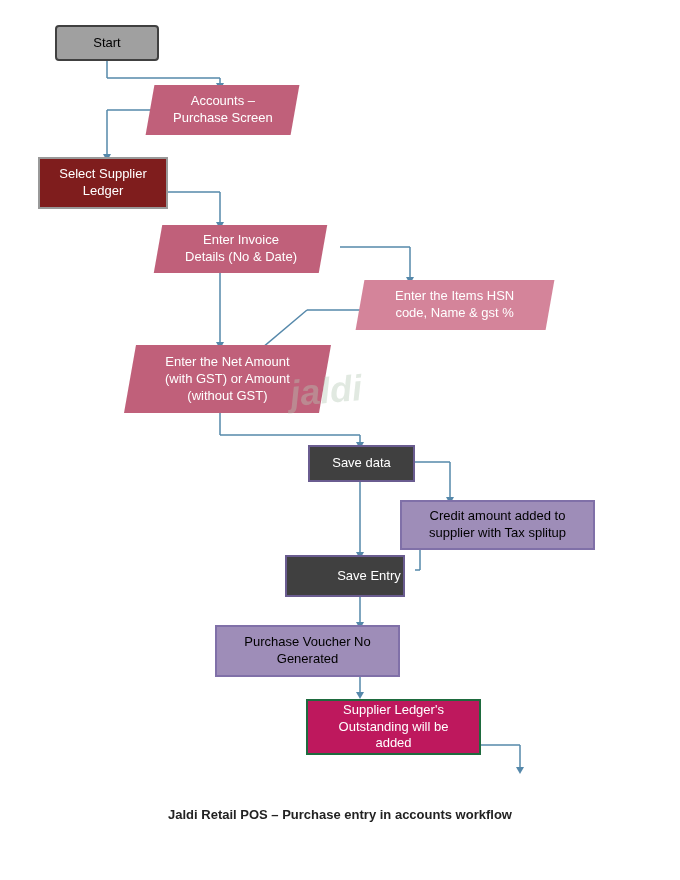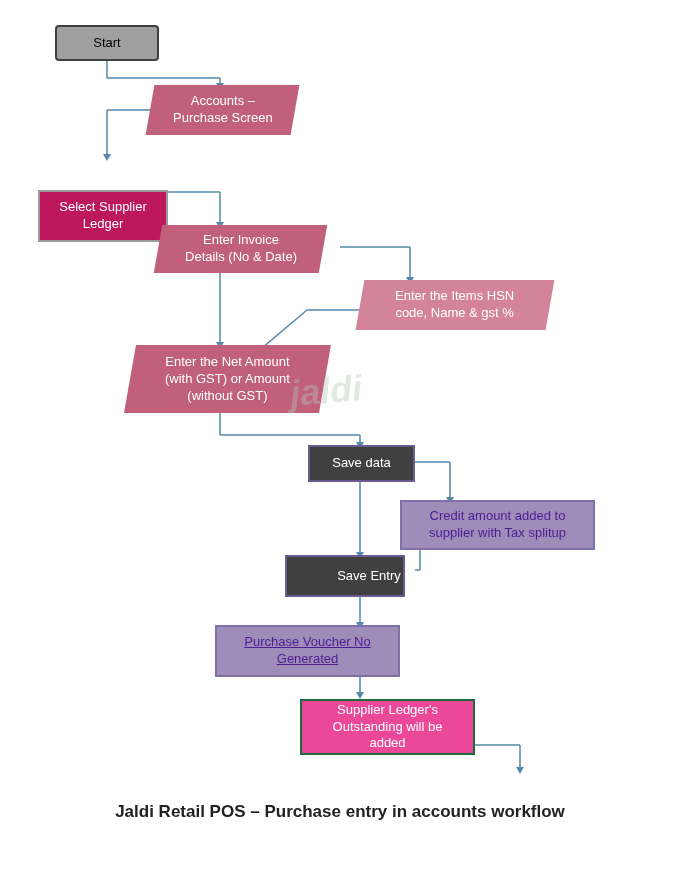--- a/index.html
+++ b/index.html
@@ -47,23 +47,23 @@
     .parallelogram span {
       transform: skewX(10deg);
       display: block;
     }
 
     
     .gray-bg { background: #a0a0a0; color: #000; }
     .pink-bg { background: #c0607a; color: #fff; }
     .light-pink-bg { background: #d4849a; color: #fff; }
     .purple-bg { background: #404040; color: #fff; }
-    .light-purple-bg { background: #9e8db8; color: #4c1d95; }
-    .green-bg { background: #ec4899; color: #fff; }
-    .mauve-bg { background: #be185d; color: #fff; margin-top: 33px; }
+    .light-purple-bg { background: #9e8db8; color: #000000; }
+    .green-bg { background: #be185d; color: #fff; margin-left: 6px; }
+    .mauve-bg { background: #7f1d1d; color: #fff; }
 
     
     .connectors {
       position: absolute;
       top: 0;
       left: 0;
       width: 680px;
       height: 840px;
       pointer-events: none;
     }
@@ -80,21 +80,21 @@
       pointer-events: none;
       z-index: 10;
     }
 
     .footer-text {
       position: absolute;
       bottom: 18px;
       left: 0;
       width: 680px;
       text-align: center;
-      font-size: 17px;
+      font-size: 13px;
       font-weight: bold;
       color: #222;
     }
   </style>
 </head>
 <body>
 
 <div class="flowchart-container">
 
   <svg class="connectors">
@@ -186,21 +186,21 @@
   <div class="node rect light-purple-bg" style="left:400px; top:500px; width:195px; height:50px; border-color:#8070a8;">
     <span style="white-space:pre-line;">Credit amount added to
 supplier with Tax splitup</span>
   </div>
 
   <div class="node rect purple-bg" style="left:285px; top:555px; width:120px; height:42px; border-color:#6a5c90;padding-left:48px;">
     <span>Save Entry</span>
   </div>
 
   <div class="node rect light-purple-bg" style="left:215px; top:625px; width:185px; height:52px; border-color:#8070a8;">
-    <span style="white-space:pre-line;text-decoration:underline;">Purchase Voucher No
+    <span style="white-space:pre-line;">Purchase Voucher No
 Generated</span>
   </div>
 
   <div class="node rect green-bg" style="left:300px; top:699px; width:175px; height:56px; border-color:#1e6b3e;">
     <span style="white-space:pre-line;">Supplier Ledger's
 Outstanding will be
 added</span>
   </div>
 
 

